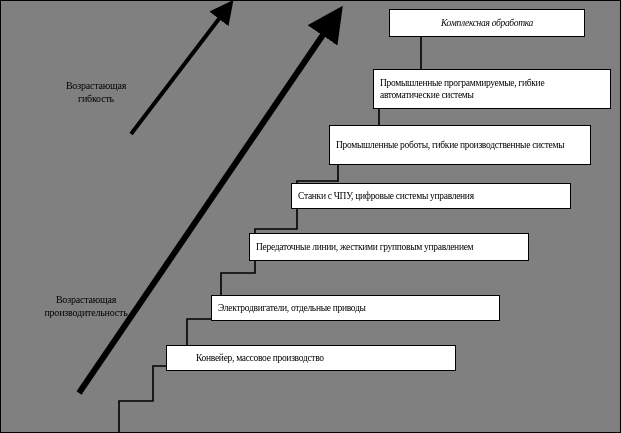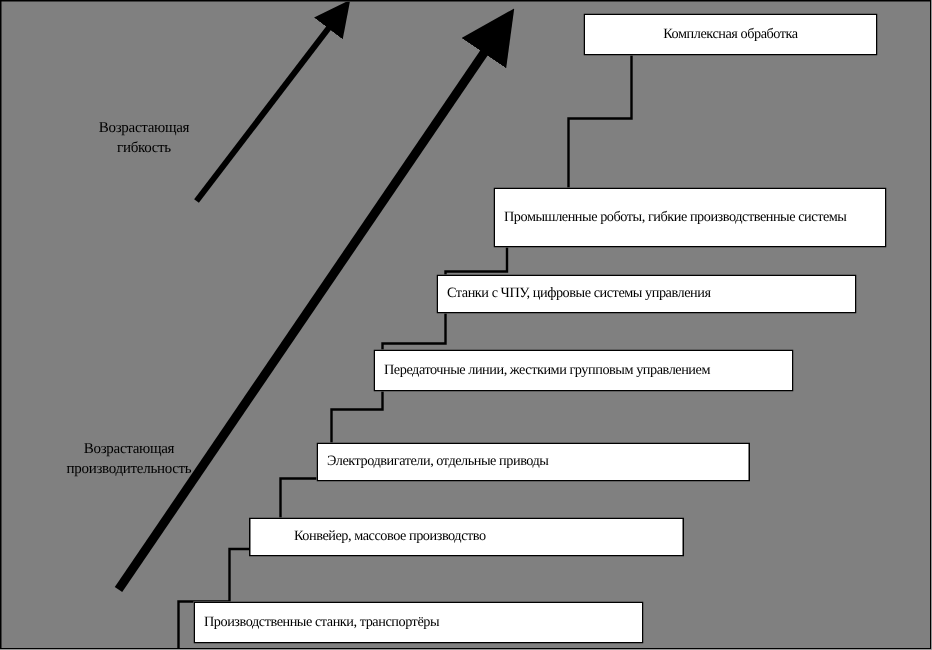--- a/index.html
+++ b/index.html
@@ -76,28 +76,28 @@
       <line x1="130" y1="133" x2="224" y2="10" stroke="#000000" stroke-width="4" marker-end="url(#arrowhead)"></line>
     </g>
   </svg>
 
   <div class="axis-label" style="left:40px; top:48px; width:110px; white-space:pre-line;">Возрастающая
 гибкость</div>
 
   <div class="axis-label" style="left:20px; top:262px; width:130px; white-space:pre-line;">Возрастающая
 производительность</div>
 
-  <div class="box" style="left:128px; top:400px; width:300px; height:28px;">Производственные станки, транспортёры</div>
 
   <div class="box" style="left:165px; top:344px; width:290px; height:26px;padding-left:29px;">Конвейер, массовое производство</div>
 
   <div class="box" style="left:210px; top:294px; width:289px; height:26px;">Электродвигатели, отдельные приводы</div>
 
   <div class="box" style="left:248px; top:232px; width:280px; height:28px;">Передаточные линии, жесткими групповым управлением</div>
 
   <div class="box" style="left:328px; top:124px; width:262px; height:40px;">Промышленные роботы, гибкие производственные системы</div>
 
   <div class="box" style="left:290px; top:182px; width:280px; height:26px;">Станки с ЧПУ, цифровые системы управления</div>
 
+  <div class="box" style="left:372px; top:68px; width:238px; height:40px;">Промышленные программируемые, гибкие автоматические системы</div>
 
-  <div class="box center" style="left:388px; top:8px; width:196px; height:28px;">Комплексная обработка</div>
+  <div class="box center" style="left:388px; top:8px; width:196px; height:28px;font-style:italic;">Комплексная обработка</div>
 
 </div>
 
 </body></html>

